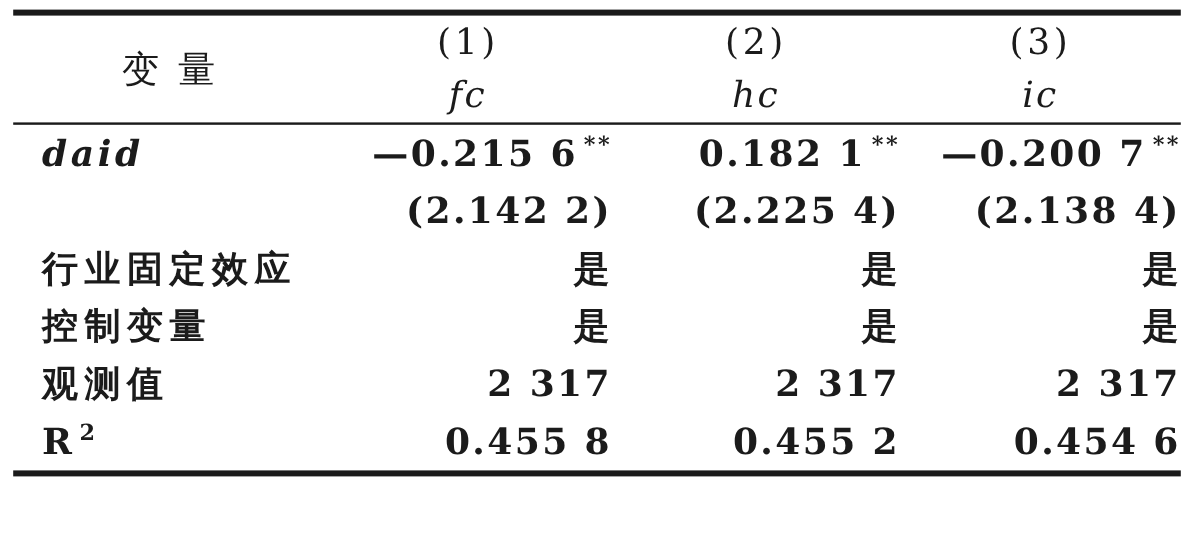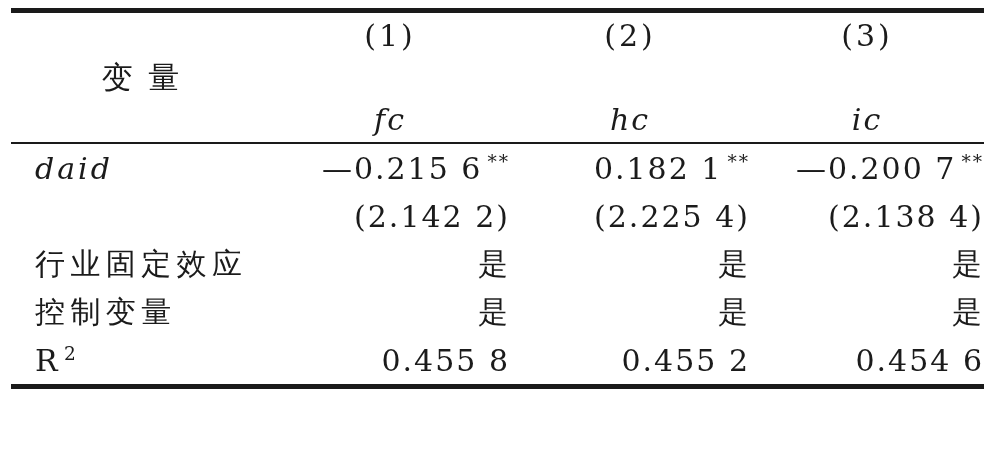--- a/index.html
+++ b/index.html
@@ -45,28 +45,28 @@
     line-height: 45px;
     text-align: center;
     letter-spacing: 3px;
   }
   .header-col .dep-var {
     font-size: 30px;
     line-height: 44px;
     text-align: center;
     font-style: italic;
     letter-spacing: 2px;
-    margin-top: 40px;
   }
 
   tbody td {
     height: 48px;
     padding: 0;
     font-size: 30px;
     vertical-align: middle;
+    font-weight: bold;
   }
   td.row-label {
     text-align: left;
     padding-left: 24px;
     letter-spacing: 0.18em;
   }
   td.row-label.latin {
     font-style: italic;
     letter-spacing: 3px;
   }
@@ -137,20 +137,26 @@
         <td class="cell">是</td>
         <td class="cell">是</td>
       </tr>
       <tr>
         <td class="row-label">控制变量</td>
         <td class="cell">是</td>
         <td class="cell">是</td>
         <td class="cell">是</td>
       </tr>
       <tr>
+        <td class="row-label">观测值</td>
+        <td class="cell">2 317</td>
+        <td class="cell">2 317</td>
+        <td class="cell">2 317</td>
+      </tr>
+      <tr>
         <td class="row-label"><span>R</span><sup class="r2">2</sup></td>
         <td class="cell">0.455 8</td>
         <td class="cell">0.455 2</td>
         <td class="cell">0.454 6</td>
       </tr>
     </tbody>
   </table>
 </div>
 
 </body></html>

